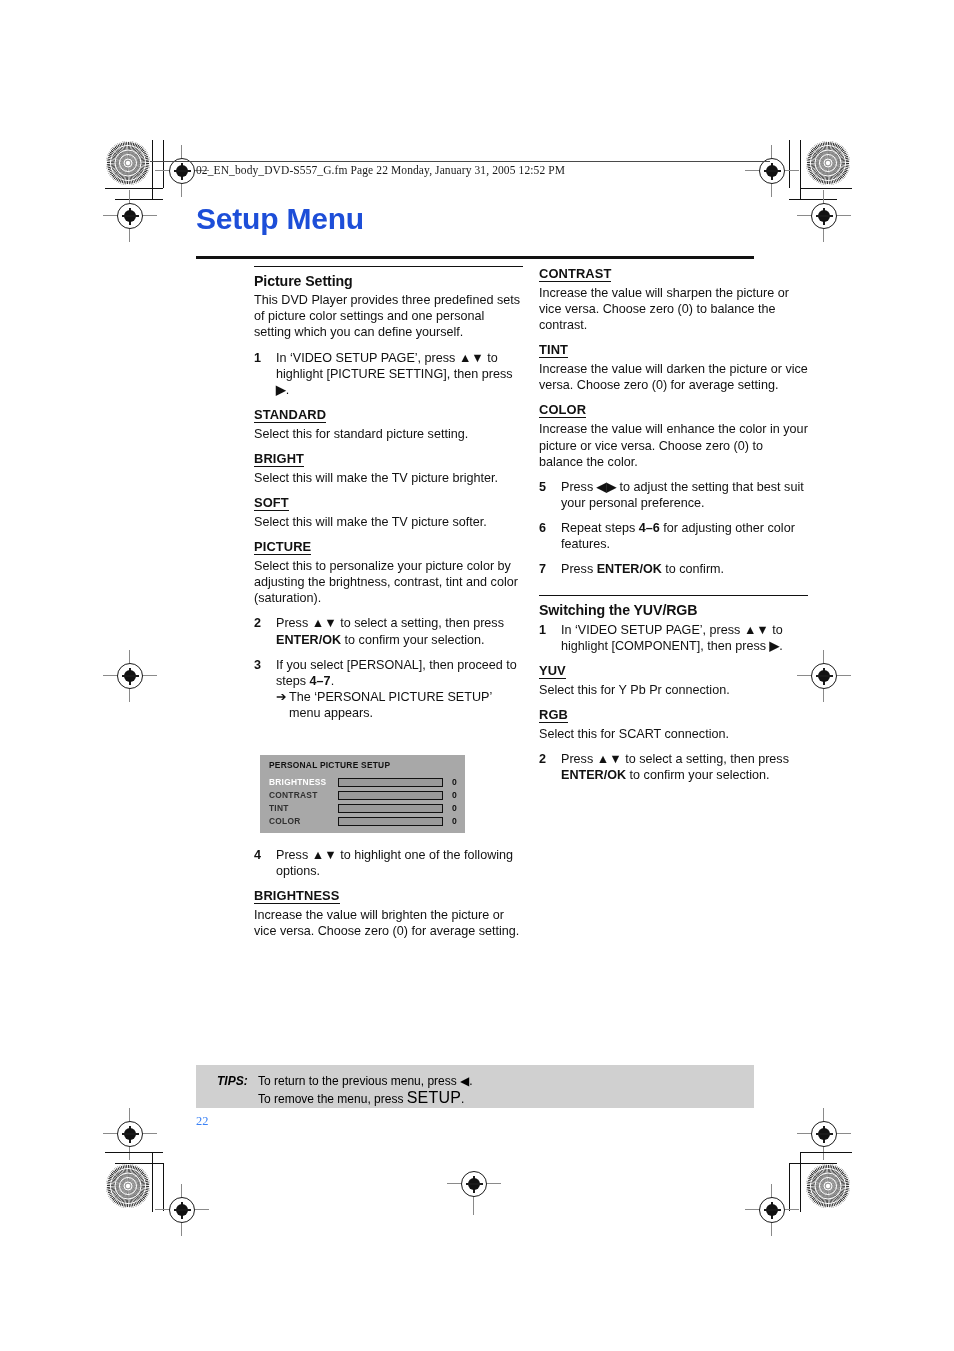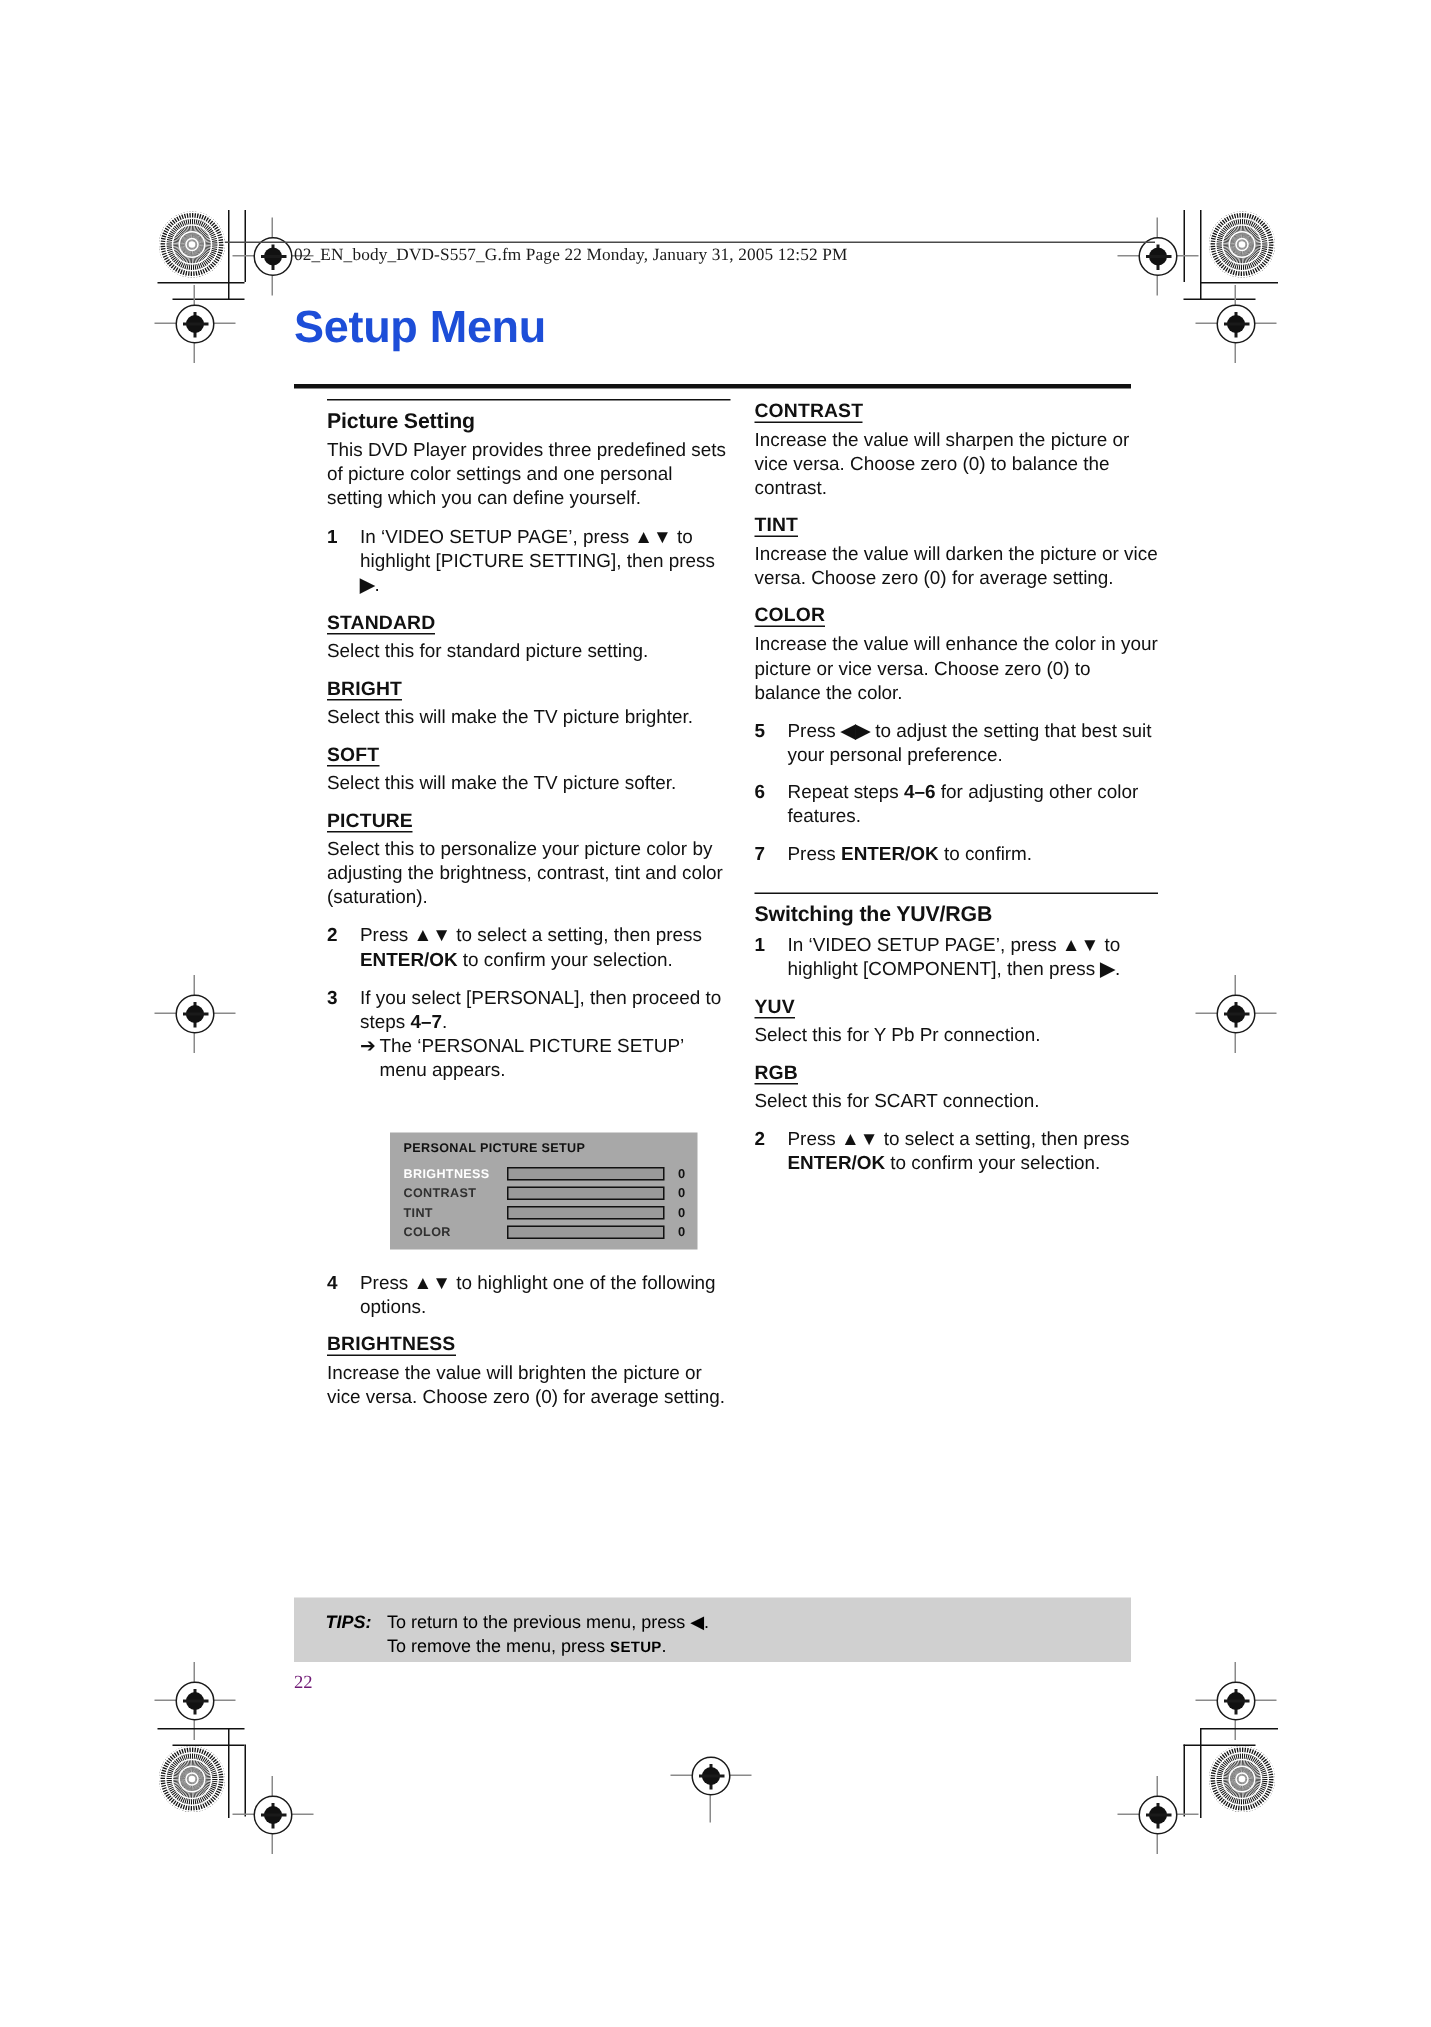--- a/index.html
+++ b/index.html
@@ -115,20 +115,21 @@
   }
 
   
   .col {
     position: absolute;
     top: 266px;
     width: 269px;
     font-size: 12.6px;
     line-height: 16.1px;
     color: #111111;
+    margin-left: 36px;
   }
   .col-left  { left: 218px; }
   .col-right { left: 503px; }
 
   .sec-rule {
     height: 1.2px;
     background: #111111;
     margin: 0 0 6px 0;
   }
   .sec-head {
@@ -262,29 +263,29 @@
     font-weight: bold;
     font-style: italic;
   }
   .tips-lines {
     position: absolute;
     left: 62px;
     top: 9px;
     font-size: 12px;
     line-height: 15.5px;
   }
-  .tips-lines .big { font-size: 10px; font-weight: bold; letter-spacing: 0.2px; text-align: center; }
+  .tips-lines .big { font-size: 16px; font-weight: normal; letter-spacing: 0.2px; text-align: center; }
 
   .page-number {
     position: absolute;
     left: 196px;
     top: 1114px;
     font-size: 12.4px;
     font-family: "Liberation Serif", serif;
-    color: #701a75;
+    color: #3b82f6;
   }
 </style>
 </head>
 <body>
 
 <div id="page">
 
   <div class="starburst" style="left:105px; top:140px;">
     <svg width="46" height="46" viewBox="0 0 46 46">
         <g id="sb1">

